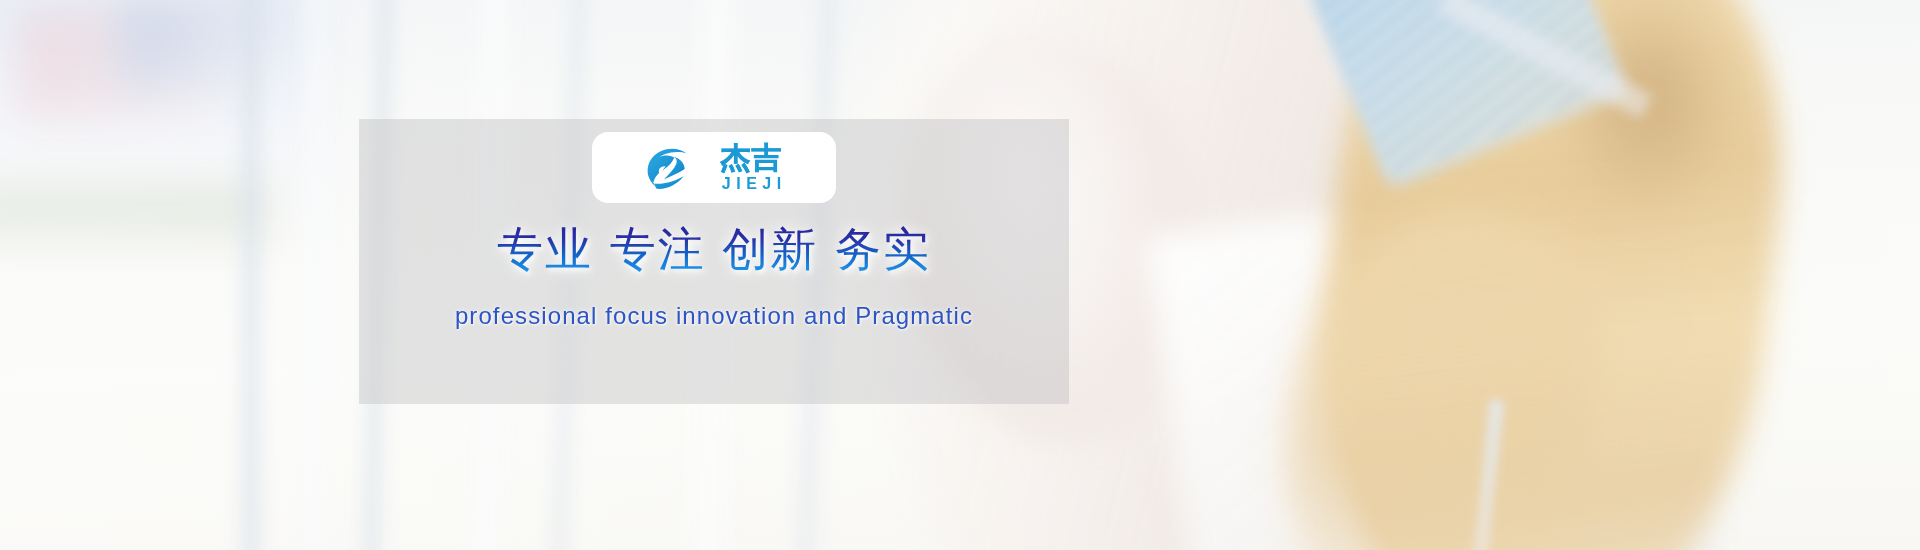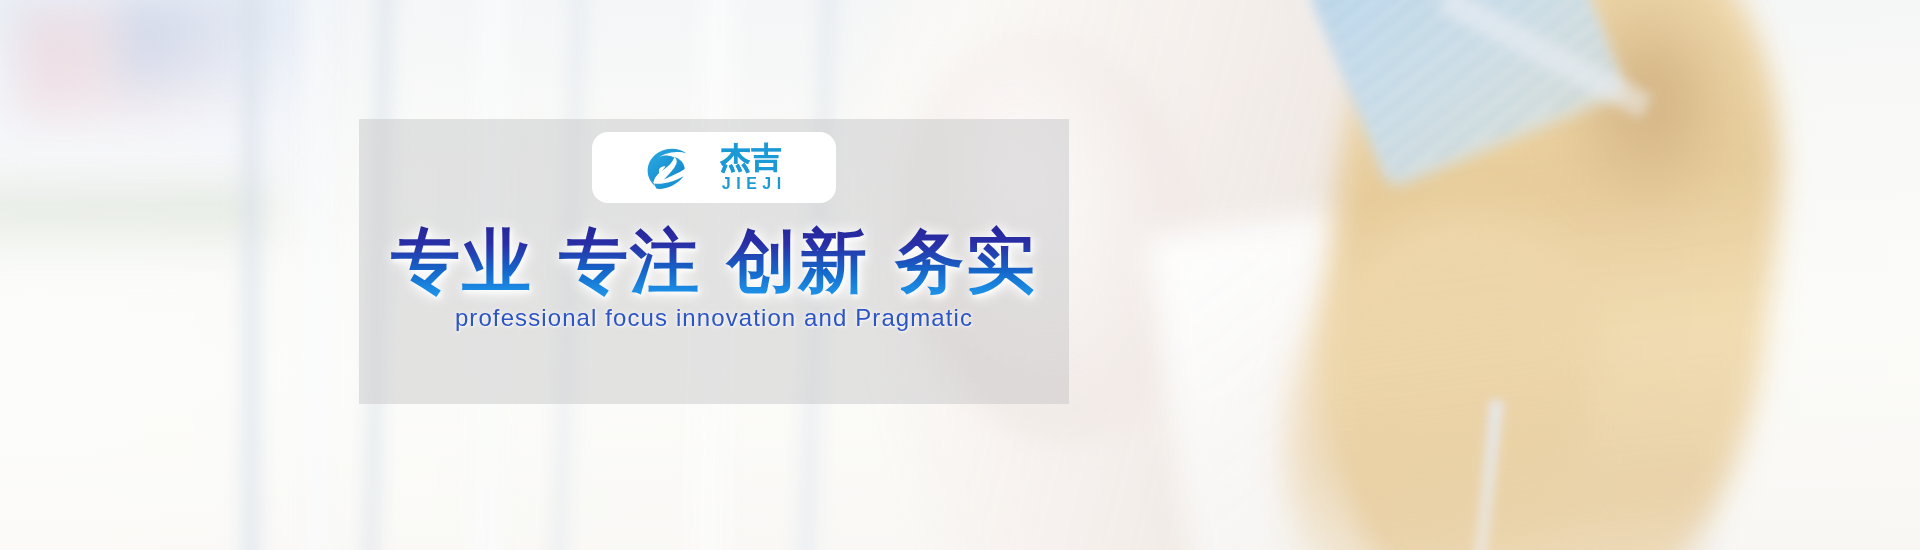--- a/index.html
+++ b/index.html
@@ -215,37 +215,37 @@
     font-weight:700;
     color:#1c9ad6;
     letter-spacing:5.5px;
     text-indent:5.5px;
   }
 
   
   .headline {
     margin-top:22px;
     font-family:"DejaVu Sans","Liberation Sans",sans-serif;
-    font-size:69px;
-    font-weight:700;
+    font-size:46px;
+    font-weight:400;
     line-height:1.06;
     letter-spacing:2px;
     white-space:nowrap;
     background:linear-gradient(180deg,#25259a 0%, #2a2fa6 26%, #1565c8 62%, #1b8ae2 88%, #2196ea 100%);
     -webkit-background-clip:text;
     background-clip:text;
     color:transparent;
     -webkit-text-fill-color:transparent;
     filter:drop-shadow(0 0 7px rgba(255,255,255,.95))
            drop-shadow(2px 3px 2px rgba(255,255,255,.8));
   }
 
   
   .subhead {
-    margin-top:6px;
+    margin-top:28px;
     font-family:"Liberation Sans","DejaVu Sans",sans-serif;
     font-size:24px;
     font-weight:400;
     letter-spacing:1.1px;
     white-space:nowrap;
     color:#2c54c4;
     text-shadow:0 0 5px rgba(255,255,255,.9), 1px 1px 2px rgba(255,255,255,.7);
   }
 </style>
 </head>

